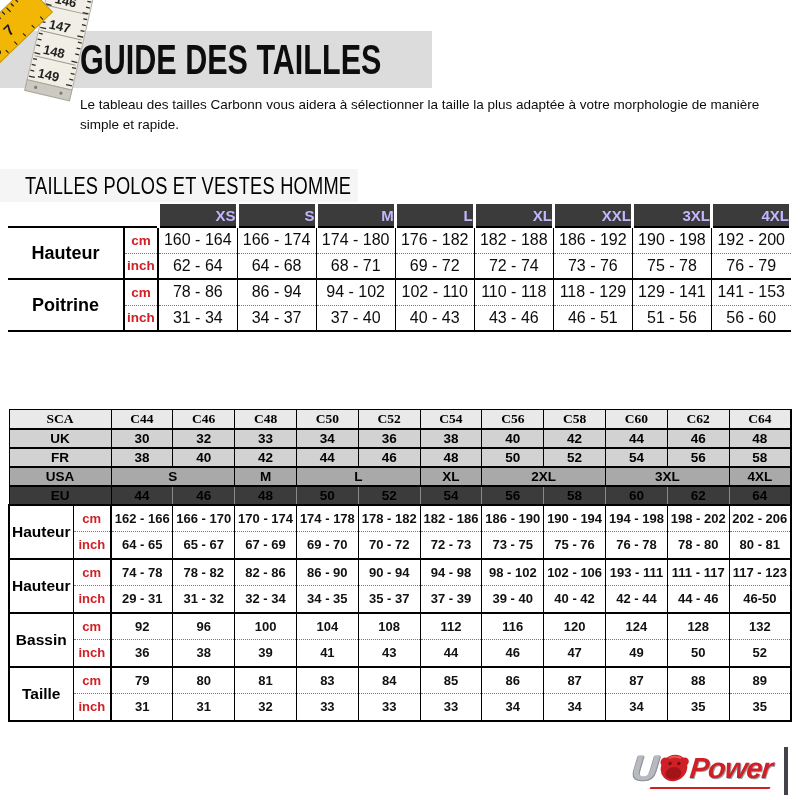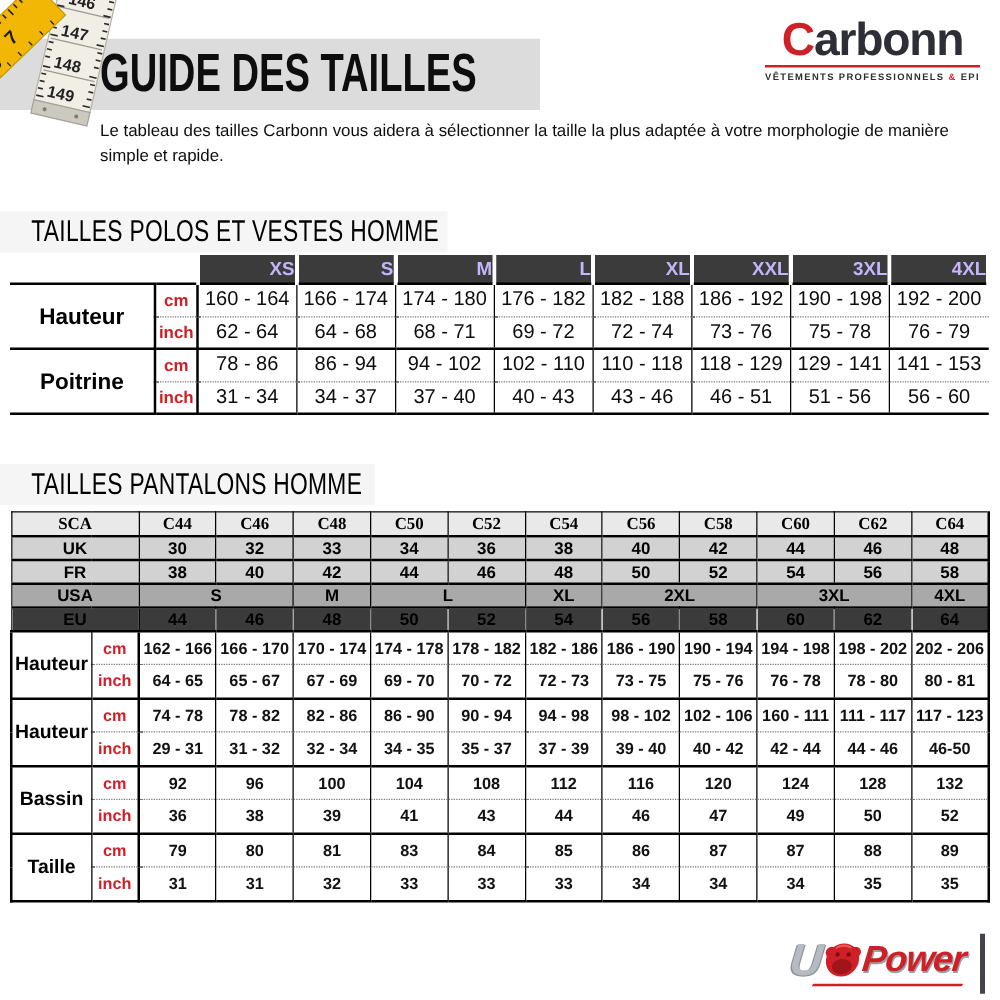--- a/index.html
+++ b/index.html
@@ -101,25 +101,20 @@
 
     <g transform="rotate(-44 20 30)">
       <rect x="-32" y="12" width="88" height="36" fill="#f2b705" stroke="#c89a04" stroke-width="1"></rect>
       <path d="M-28 13v6 M-22 13v4 M-16 13v4 M-10 13v6 M-4 13v4 M2 13v4 M8 13v6 M14 13v4 M20 13v4 M26 13v6 M32 13v4 M38 13v4 M44 13v6 M50 13v4" stroke="#222" stroke-width="1.3"></path>
       <path d="M-28 47v-4 M-16 47v-4 M-4 47v-4 M8 47v-4 M20 47v-4 M32 47v-4 M44 47v-4" stroke="#222" stroke-width="1.1"></path>
       <text x="8" y="36" font-size="15" font-weight="bold" fill="#1a1a1a" font-family="Liberation Sans, sans-serif">7</text>
       <text x="-16" y="42" font-size="15" font-weight="bold" fill="#1a1a1a" font-family="Liberation Sans, sans-serif">8</text>
     </g>
   </svg>
 
-  <div class="brand">
-    <div class="brand-name"><span class="initial">C</span><span>arbonn</span></div>
-    <div class="brand-rule"></div>
-    <div class="brand-tagline"><span>VÊTEMENTS PROFESSIONNELS</span> <span class="amp">&amp;</span> <span>EPI</span></div>
-  </div>
 
   <div class="intro">Le tableau des tailles Carbonn vous aidera à sélectionner la taille la plus adaptée à votre morphologie de manière simple et rapide.</div>
 
   <div class="section-band" id="section-polos">
     <div class="section-title">TAILLES POLOS ET VESTES HOMME</div>
   </div>
 
   <table class="t t1" id="tops-table">
     <colgroup>
         <col style="width:116px">
@@ -182,23 +177,20 @@
           <td class="val">37 - 40</td>
           <td class="val">40 - 43</td>
           <td class="val">43 - 46</td>
           <td class="val">46 - 51</td>
           <td class="val">51 - 56</td>
           <td class="val">56 - 60</td>
         </tr>
       </tbody>
   </table>
 
-  <div class="section-band" id="section-pantalons">
-    <div class="section-title">TAILLES PANTALONS HOMME</div>
-  </div>
 
   <table class="t t2" id="pants-table">
     <colgroup>
         <col style="width:64px">
         <col style="width:38px">
       </colgroup>
     <thead id="t2-head">
         <tr class="hr-sca">
           <th class="h-label" colspan="2">SCA</th>
           <td class="h-val">C44</td>
@@ -300,21 +292,21 @@
           <th class="row-label" rowspan="2">Hauteur</th>
           <td class="unit">cm</td>
           <td class="val">74 - 78</td>
           <td class="val">78 - 82</td>
           <td class="val">82 - 86</td>
           <td class="val">86 - 90</td>
           <td class="val">90 - 94</td>
           <td class="val">94 - 98</td>
           <td class="val">98 - 102</td>
           <td class="val">102 - 106</td>
-          <td class="val">160 - 111</td>
+          <td class="val">193 - 111</td>
           <td class="val">111 - 117</td>
           <td class="val">117 - 123</td>
         </tr>
         <tr class="inch-row">
           <td class="unit">inch</td>
           <td class="val">29 - 31</td>
           <td class="val">31 - 32</td>
           <td class="val">32 - 34</td>
           <td class="val">34 - 35</td>
           <td class="val">35 - 37</td>

